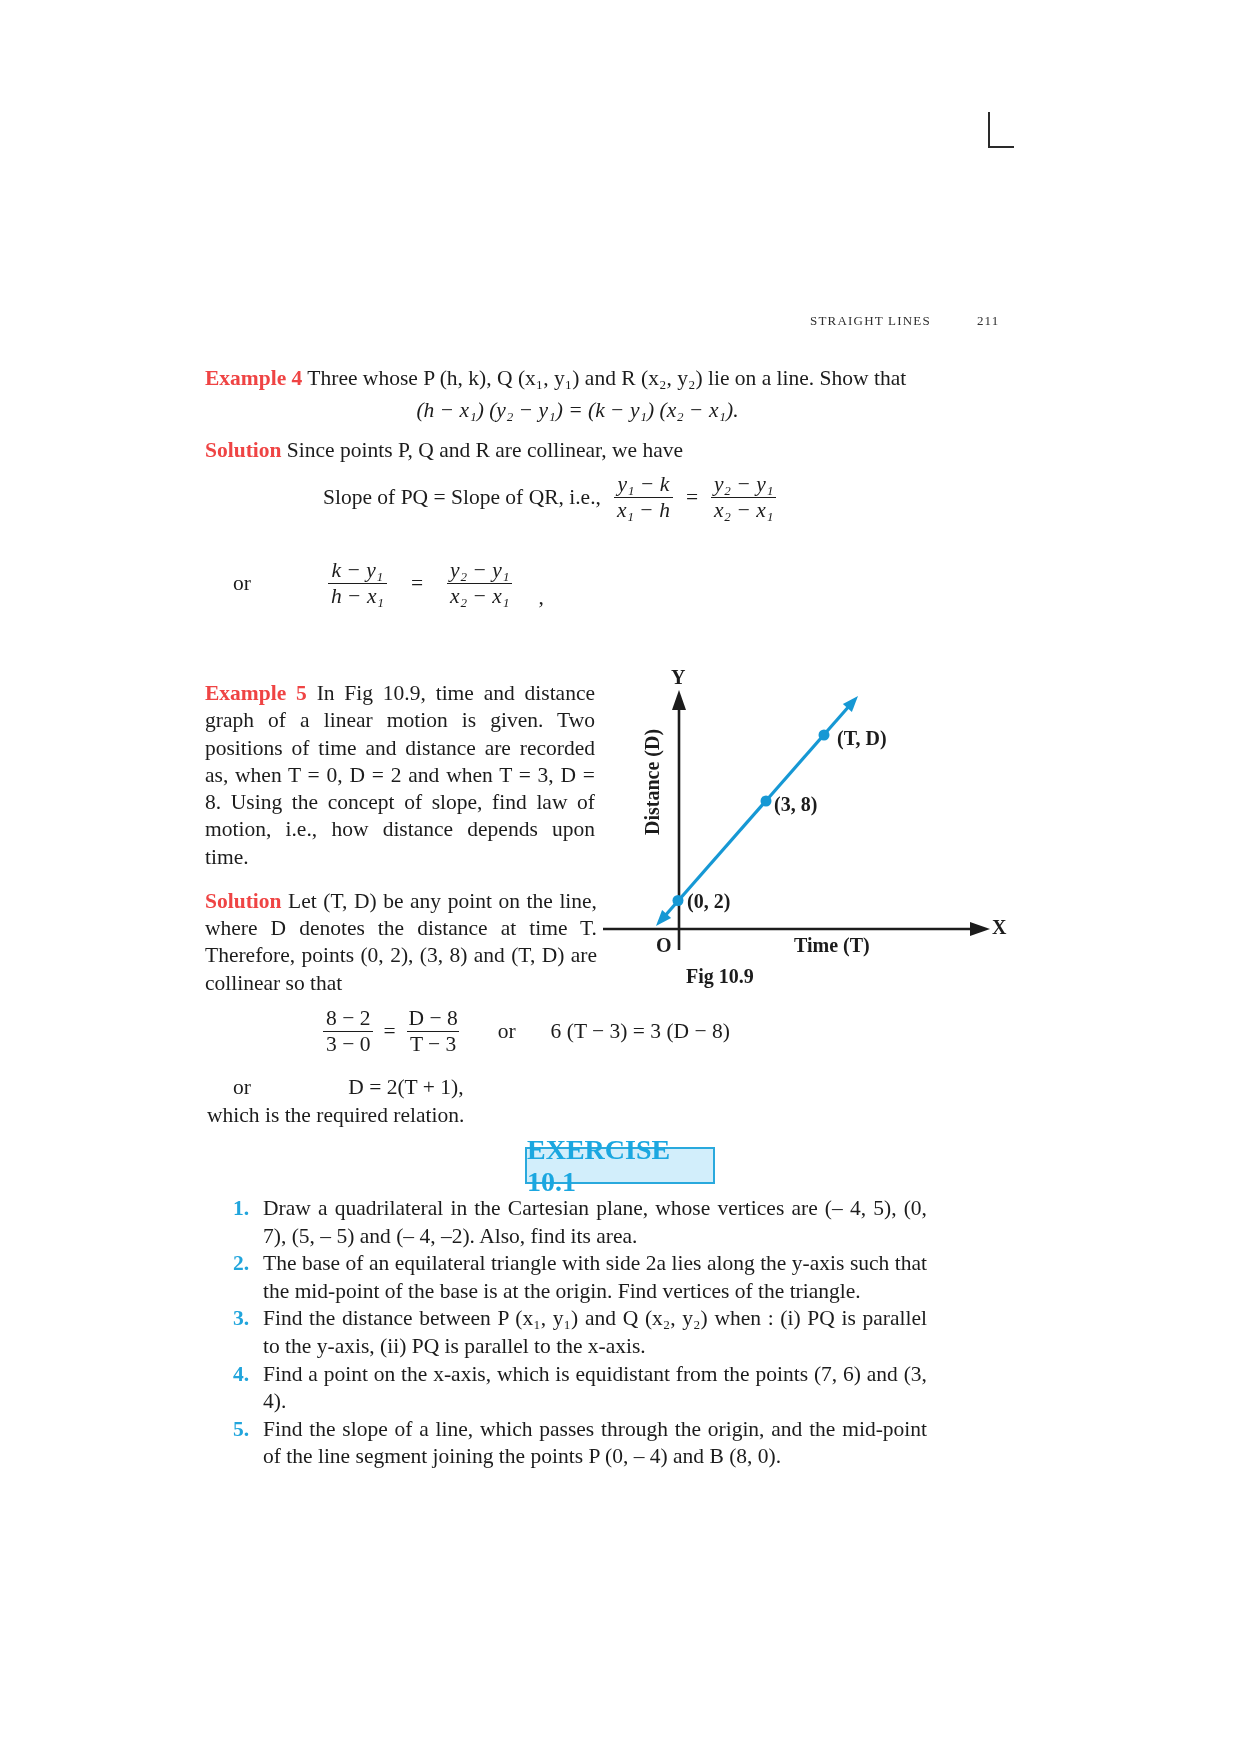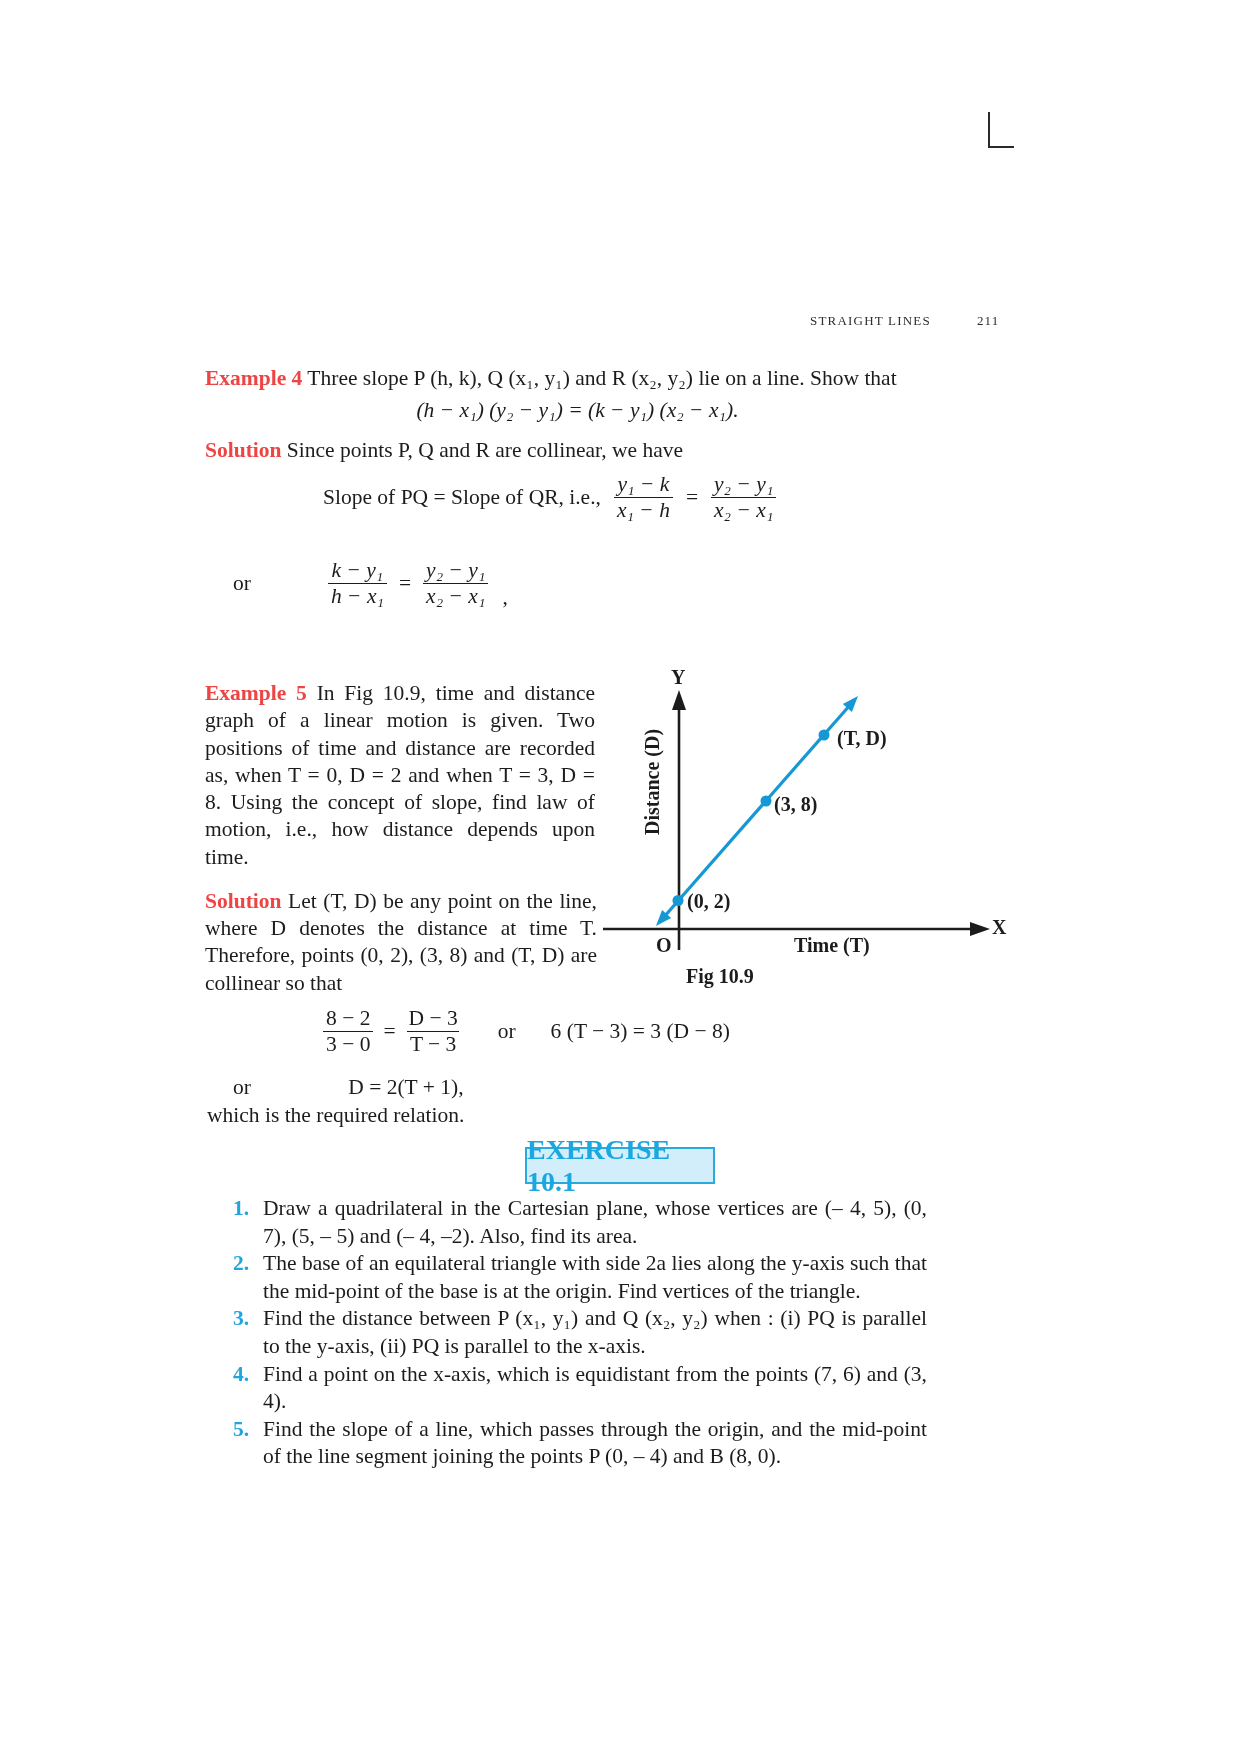--- a/index.html
+++ b/index.html
@@ -13,21 +13,21 @@
   .running-header{position:absolute;left:810px;top:313px;display:flex;gap:46px;
                   font-size:13px;letter-spacing:1.2px;color:#2e2e2e;}
   .ex4-line{position:absolute;left:205px;top:366px;width:745px;}
   .eq-center{position:absolute;left:205px;top:398px;width:745px;text-align:center;}
   .sol4-line{position:absolute;left:205px;top:438px;width:745px;}
   .slope-row{position:absolute;left:323px;top:472px;display:flex;align-items:center;gap:13px;}
   .frac{display:inline-flex;flex-direction:column;align-items:center;line-height:1.18;text-align:center;}
   .frac .den{border-top:1.7px solid #1c1c1c;padding:0 3px;}
   .frac .num{padding:0 3px;}
   .or-row1{position:absolute;left:233px;top:558px;display:flex;align-items:center;}
-  .or-row1 .expr{display:flex;align-items:center;gap:12px;margin-left:77px;}
+  .or-row1 .expr{display:flex;align-items:center;gap:24px;margin-left:77px;}
   .tail{align-self:flex-end;margin-left:2px;}
   .or-row2{position:absolute;left:233px;top:643px;}
   .or-row2 .eq{margin-left:80px;}
   .ex5-para{position:absolute;left:205px;top:680px;width:390px;line-height:27.3px;text-align:justify;}
   .sol5-para{position:absolute;left:205px;top:888px;width:392px;line-height:27.2px;text-align:justify;}
   .figure{position:absolute;left:560px;top:662px;width:470px;height:340px;}
   .figure svg{position:absolute;left:0;top:0;}
   .flabel{position:absolute;font-weight:bold;font-size:20px;white-space:nowrap;}
   .ylab-rot{position:absolute;left:32px;top:109px;width:120px;height:22px;text-align:center;
             font-weight:bold;font-size:20px;transform:rotate(-90deg);}
@@ -53,21 +53,21 @@
 
   <div class="corner-mark"></div>
 
   <div class="running-header">
     <span>STRAIGHT LINES</span>
     <span>211</span>
   </div>
 
   <p class="ex4-line">
     <span class="accent">Example 4</span>
-    <span>Three slope P (h, k), Q (x₁, y₁) and R (x₂, y₂) lie on a line. Show that</span>
+    <span>Three whose P (h, k), Q (x₁, y₁) and R (x₂, y₂) lie on a line. Show that</span>
   </p>
 
   <div class="eq-center it">(h − x₁) (y₂ − y₁)  = (k − y₁) (x₂ − x₁).</div>
 
   <p class="sol4-line">
     <span class="accent">Solution</span>
     <span>Since points P, Q and R are collinear, we have</span>
   </p>
 
   <div class="slope-row">
@@ -136,21 +136,21 @@
     <div class="flabel" style="left:126px;top:303px;text-align:right;">Fig 10.9</div>
   </div>
 
   <div class="eqrow5">
     <span class="frac">
       <span class="num">8 − 2</span>
       <span class="den">3 − 0</span>
     </span>
     <span class="mid">=</span>
     <span class="frac mid">
-      <span class="num">D − 3</span>
+      <span class="num">D − 8</span>
       <span class="den">T − 3</span>
     </span>
     <span class="orw">or</span>
     <span class="eq1">6 (T − 3) = 3 (D − 8)</span>
   </div>
 
   <div class="orD-row">
     <span>or</span>
     <span class="eq">D = 2(T + 1),</span>
   </div>

